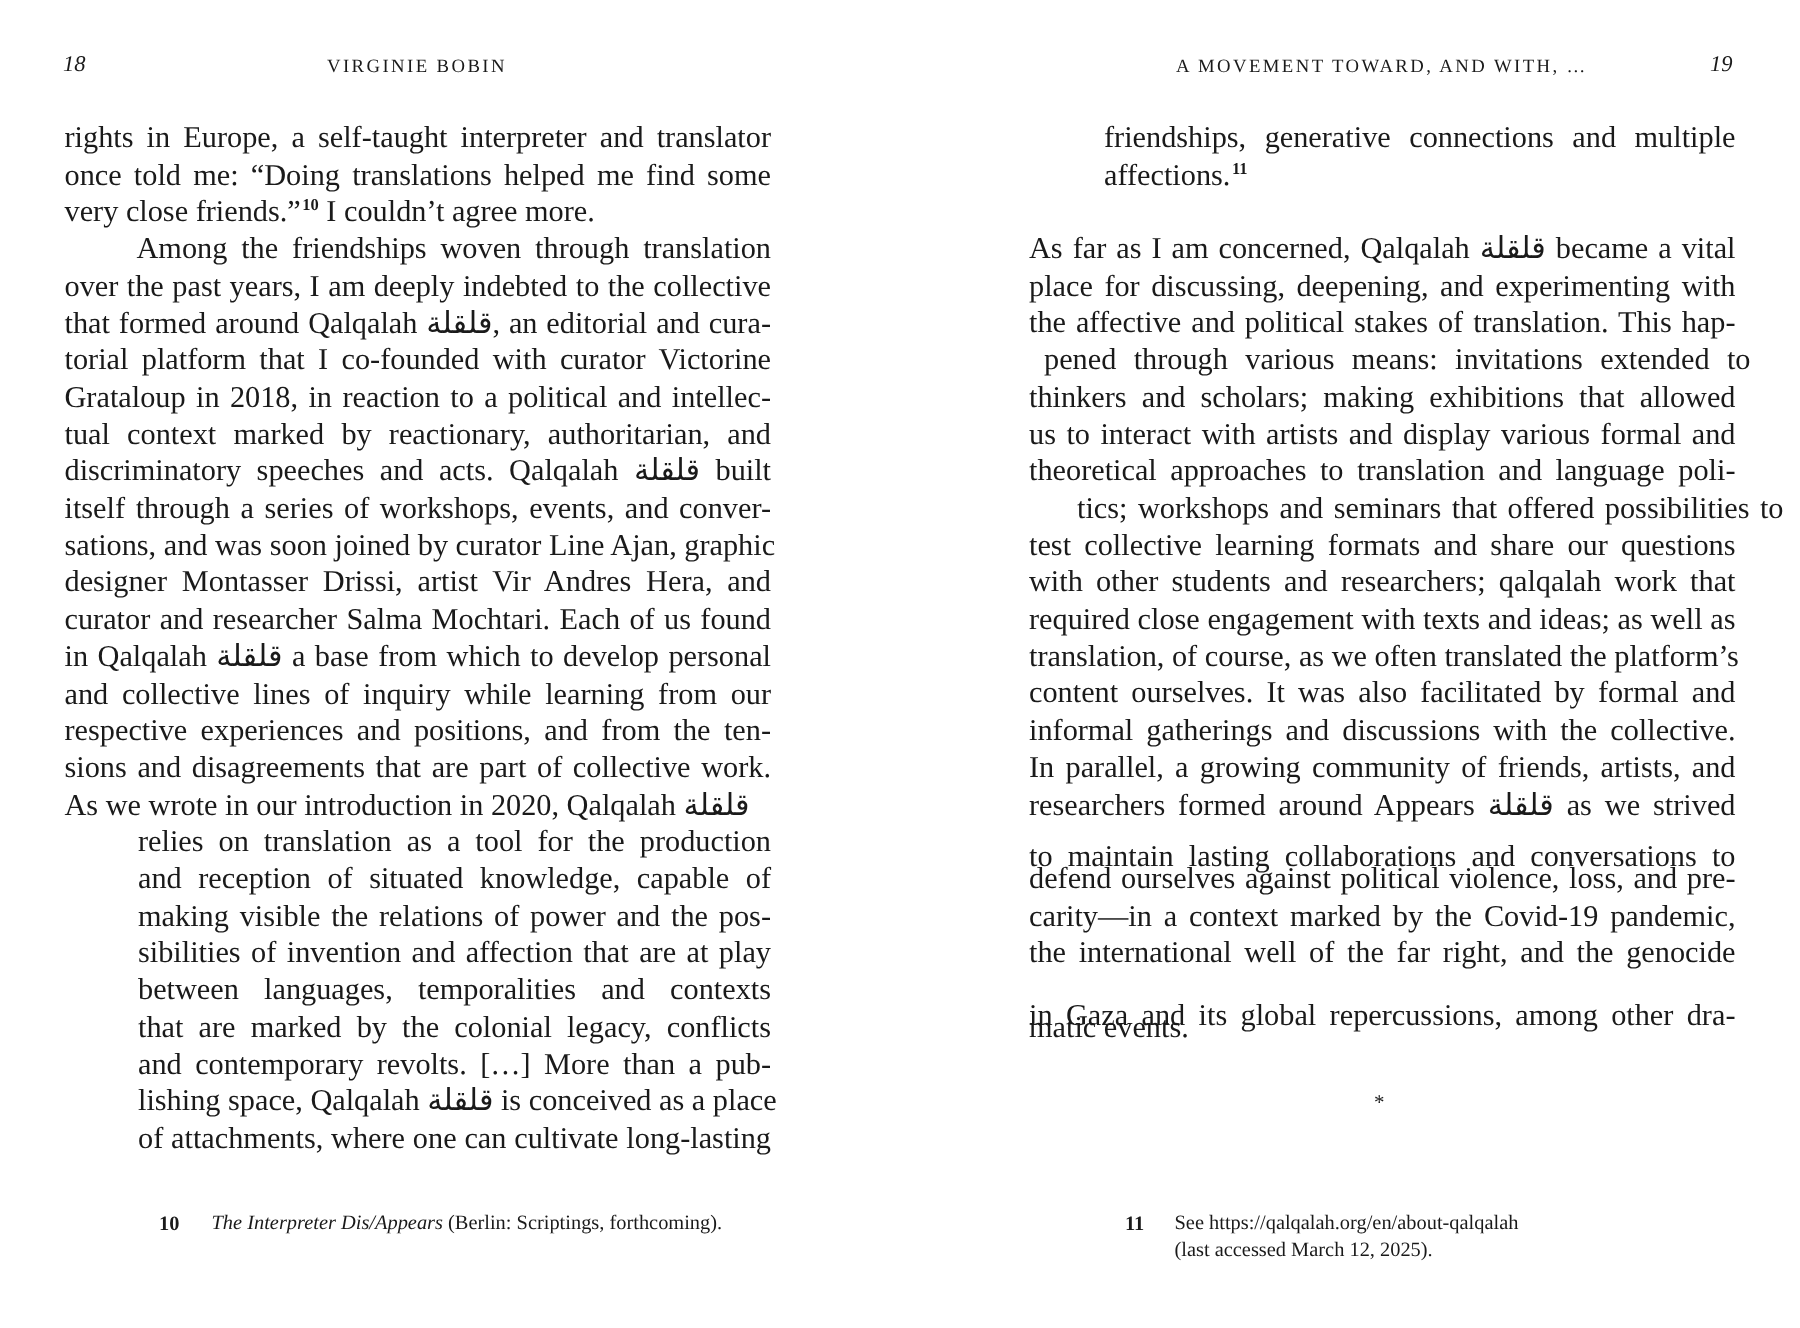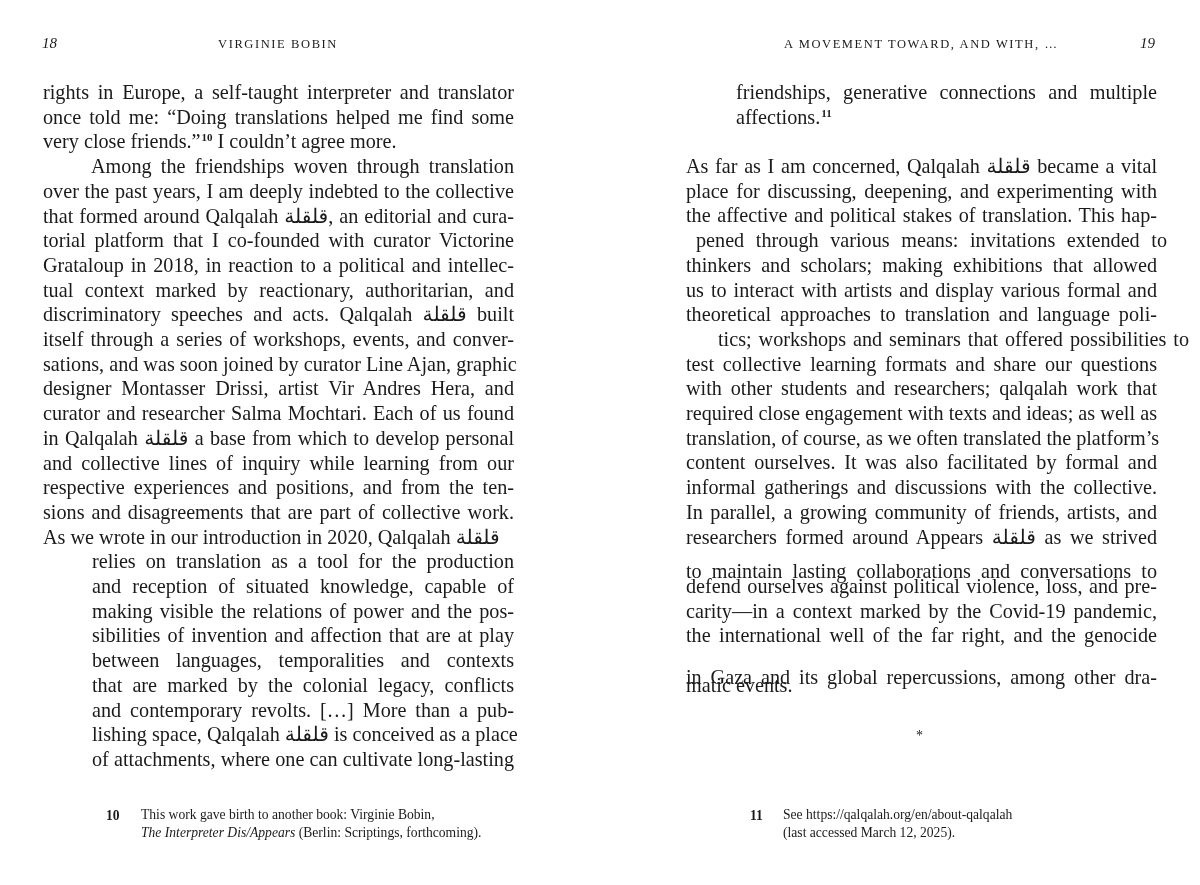--- a/index.html
+++ b/index.html
@@ -56,21 +56,20 @@
     <div class="line just" style="left:92px;width:422px;top:648.1px;">between languages, temporalities and contexts</div>
     <div class="line just" style="left:92px;width:422px;top:672.8px;">that are marked by the colonial legacy, conflicts</div>
     <div class="line just" style="left:92px;width:422px;top:697.5px;">and contemporary revolts. […] More than a pub-</div>
     <div class="line just" style="left:92px;width:422px;top:722.2px;">lishing space, Qalqalah قلقلة is conceived as a place</div>
     <div class="line just" style="left:92px;width:422px;top:746.9px;">of attachments, where one can cultivate long-lasting</div>
   </div>
 
   <div>
     <div class="fn-num" style="left:106px;top:808px;">10</div>
     <div class="footnote fn-text" style="left:141px;top:806px;">
-      <div>This work gave birth to another book: Virginie Bobin,</div>
       <div><span class="italic">The Interpreter Dis/Appears</span><span> (Berlin: Scriptings, forthcoming).</span></div>
     </div>
   </div>
 </div>
 
 <div class="page right">
   <div class="runhead" style="left:184px;">A MOVEMENT TOWARD, AND WITH, …</div>
   <div class="folio" style="left:540px;">19</div>
 
   <div>

